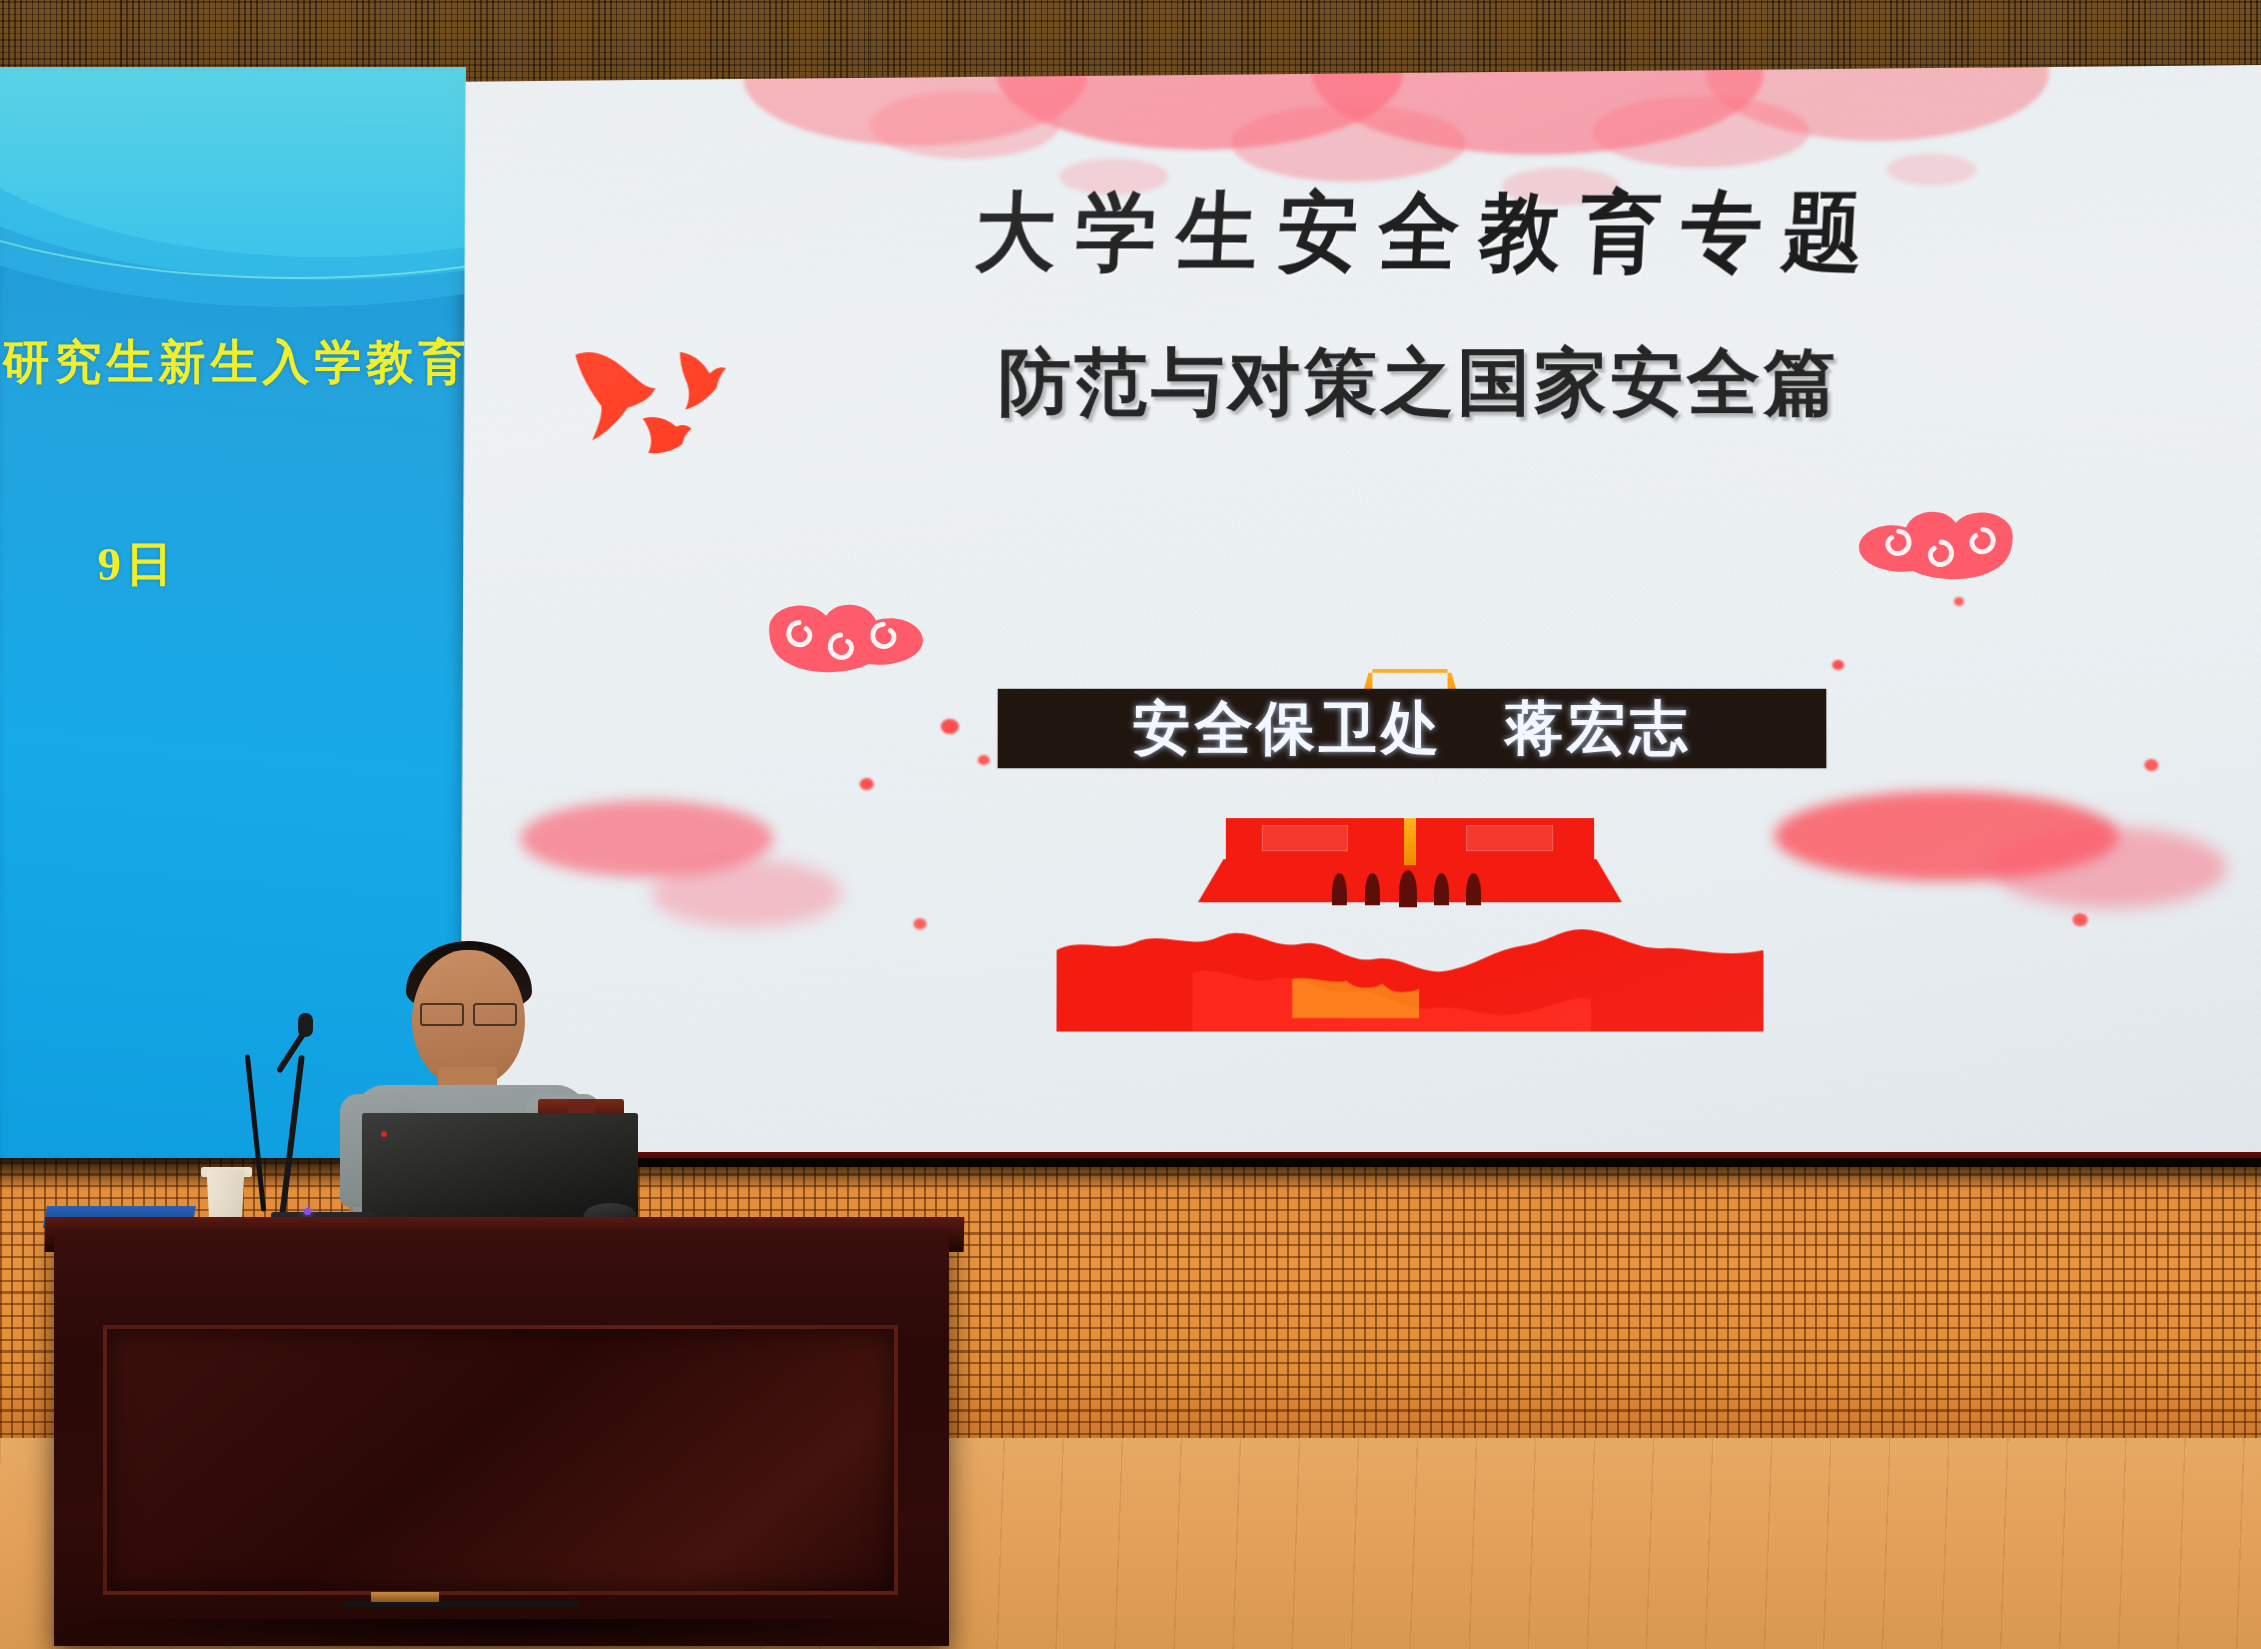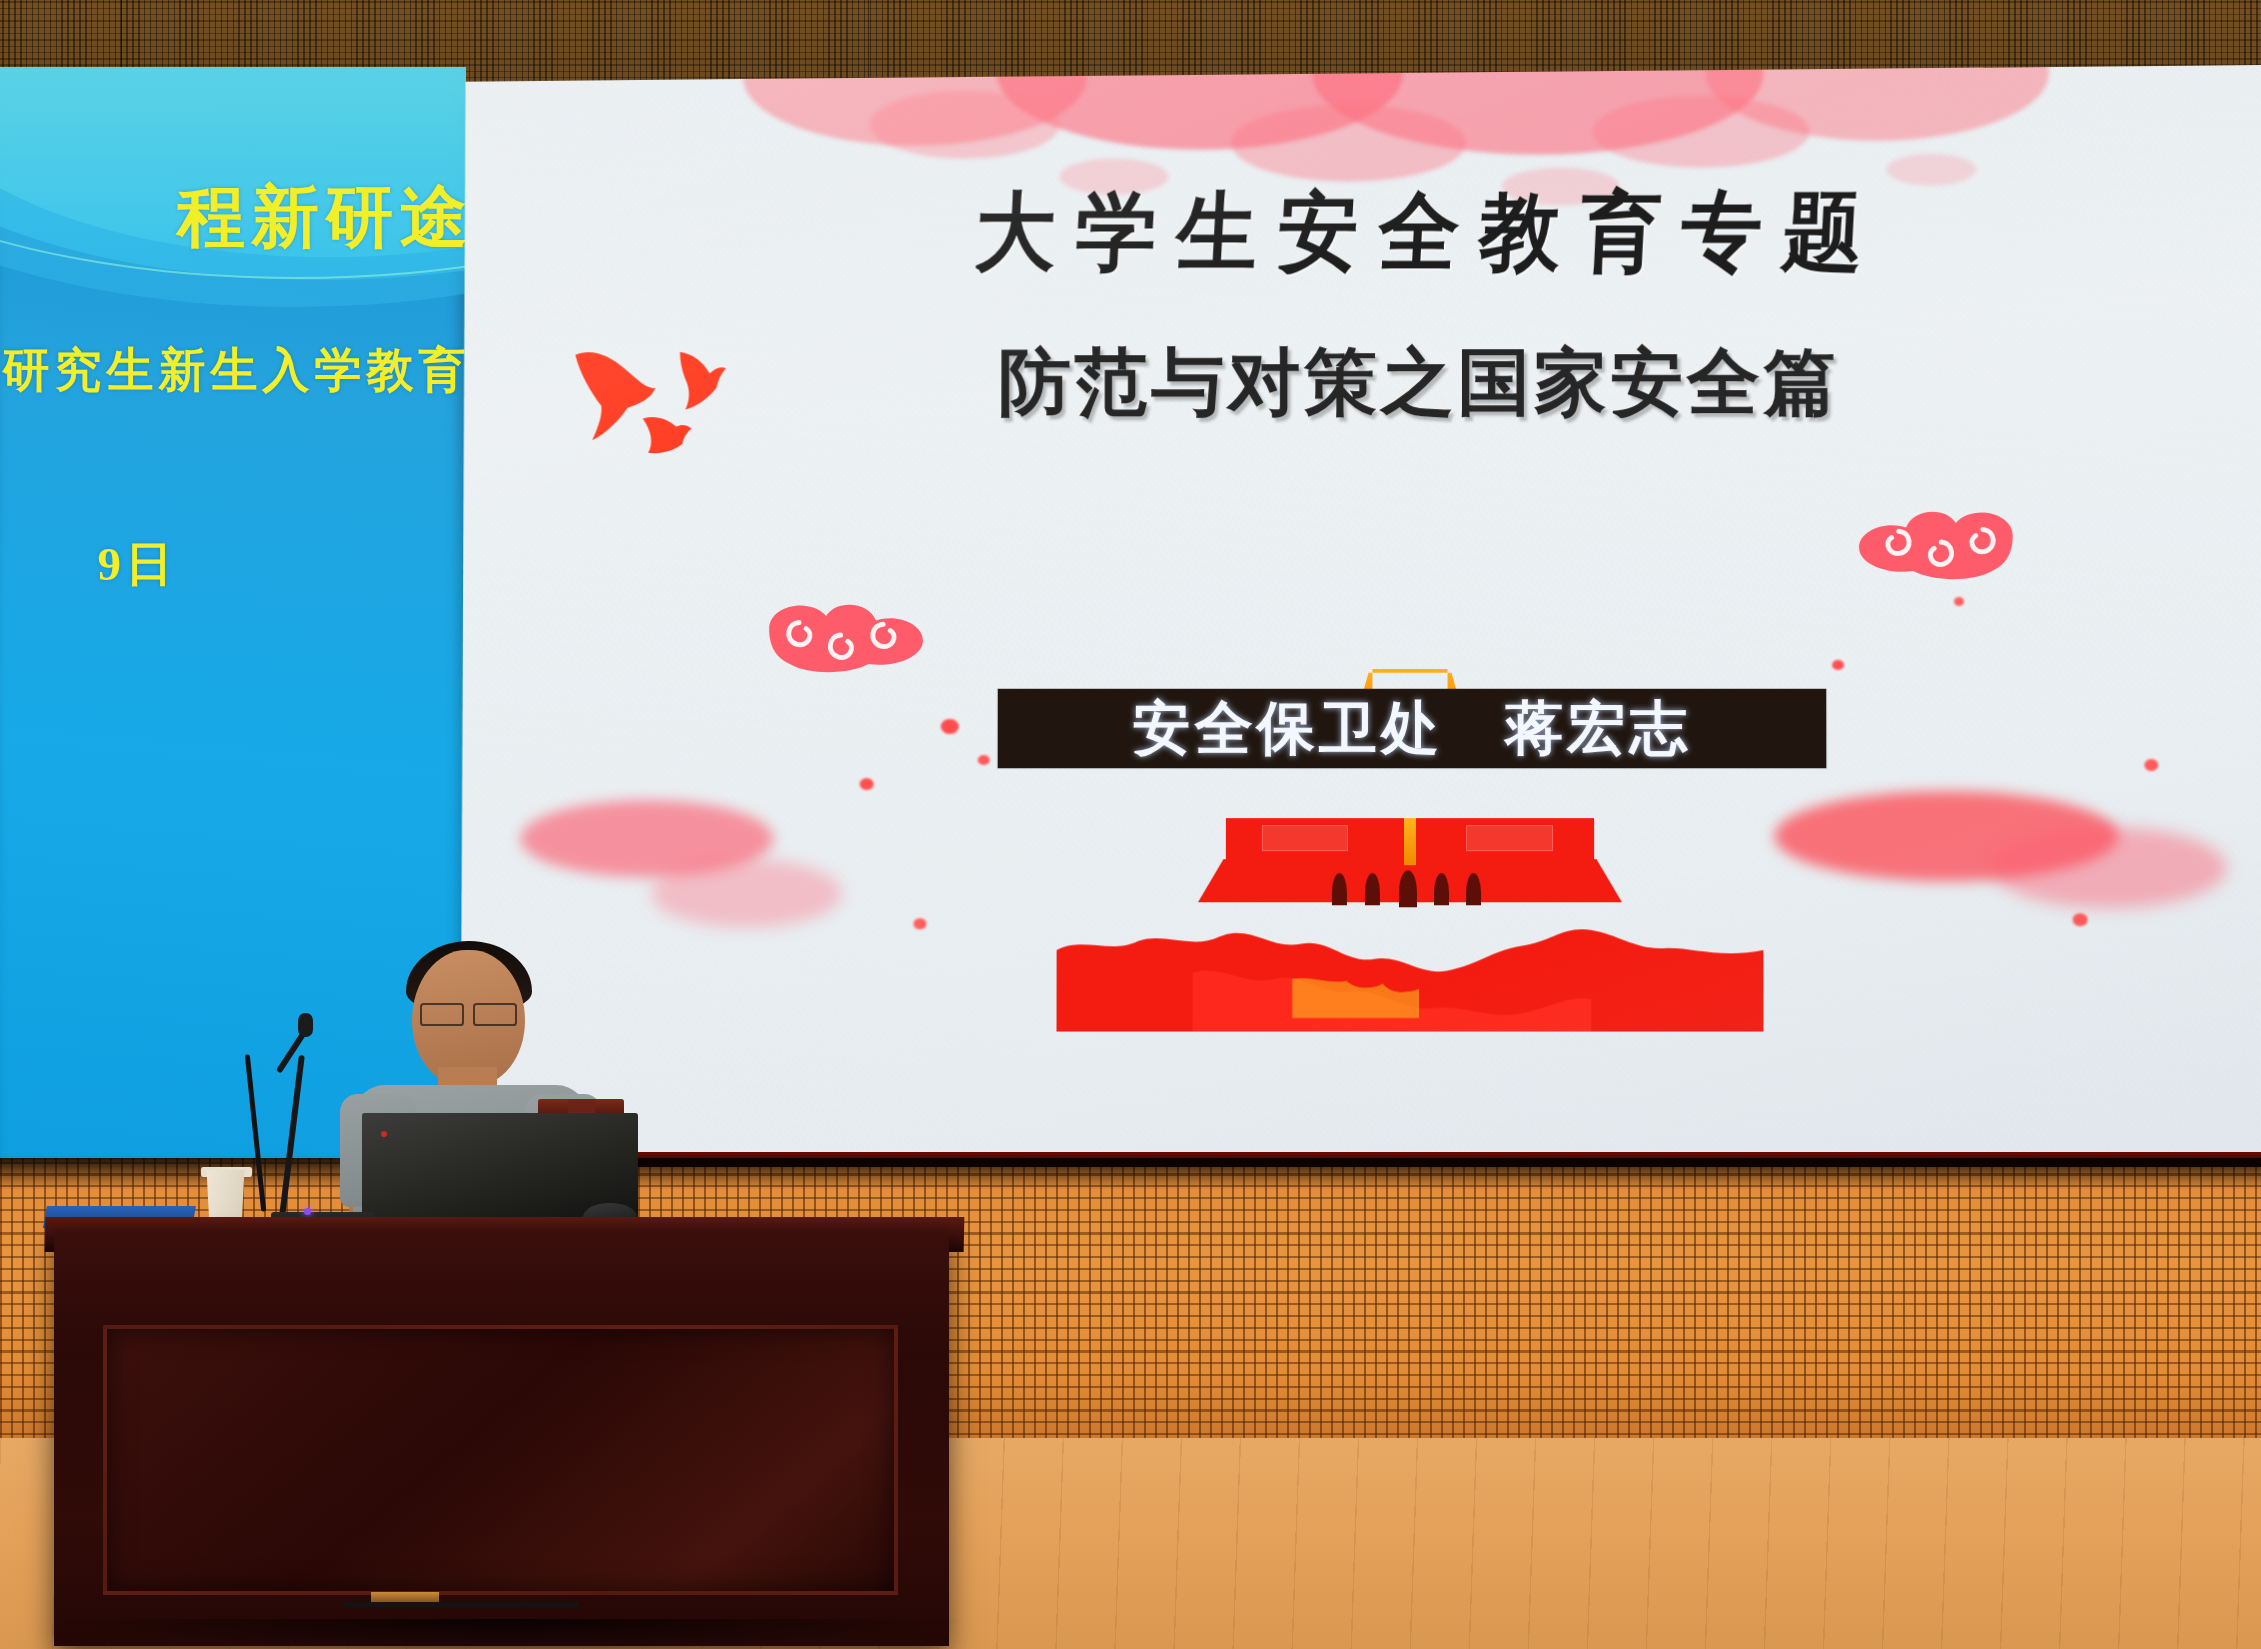--- a/index.html
+++ b/index.html
@@ -96,21 +96,21 @@
   
   .banner-left{
     position:absolute;left:0;top:67px;width:466px;height:1099px;
     background:linear-gradient(185deg,#1b90cf 0%,#24a3dd 30%,#17a9e8 62%,#0f9fe0 100%);
     overflow:hidden;
     box-shadow:inset -6.3px 0 13.6px rgba(0,0,0,.25);
   }
   .wave{position:absolute;border-radius:50%;}
   .bl-txt{position:absolute;color:#f2ef2a;font-family:"Liberation Serif",serif;font-weight:700;white-space:nowrap;text-shadow:0 0 4.5px rgba(0,0,0,.18);}
   .bl-title{right:-8.1px;top:105px;font-size:68px;letter-spacing:6.3px;}
-  .bl-sub{right:-4.5px;top:272px;font-size:47px;letter-spacing:5px;}
+  .bl-sub{right:-4.5px;top:264px;font-size:47px;letter-spacing:5px;}
   .bl-date{right:289px;top:466px;font-size:47px;letter-spacing:4.5px;}
 
   
   .wall{
     position:absolute;left:0;top:1158px;width:2475px;height:289px;
     background:
       repeating-linear-gradient(90deg, rgba(80,35,0,.55) 0 2.3px, rgba(0,0,0,0) 2.3px 11px),
       repeating-linear-gradient(0deg, rgba(80,35,0,.5) 0 2.3px, rgba(0,0,0,0) 2.3px 11.8px),
       linear-gradient(180deg,#e08a3a 0%,#e9953f 35%,#e28c37 75%,#c9752c 100%);
   }
@@ -195,21 +195,20 @@
   <div class="ceilglow" style="left:1637px;top:149px;width:145px;height:104px;"></div>
   <div class="ceilwarm" style="left:2180px;top:136px;width:136px;height:136px;"></div>
   <div class="ceilwarm" style="left:1646px;top:194px;width:99px;height:90px;"></div>
 
   <div class="banner-left">
     <div class="wave" style="left:-226px;top:-235px;width:1040px;height:475px;background:linear-gradient(180deg,#47c6ee,#2fb4e6);opacity:.55;"></div>
     <div class="wave" style="left:-154px;top:-194px;width:950px;height:407px;background:linear-gradient(180deg,#5fe0f4,#35c0ea);opacity:.65;"></div>
     <div class="wave" style="left:-90px;top:-172px;width:837px;height:362px;background:linear-gradient(180deg,#a8f6d2,#49d2f0);opacity:.45;"></div>
     <div class="wave" style="left:-271px;top:-289px;width:1131px;height:497px;border:2.7px solid rgba(160,255,220,.5);background:transparent;"></div>
 
-    <div class="bl-txt bl-title">程新研途</div>
     <div class="bl-txt bl-sub">研究生新生入学教育</div>
     <div class="bl-txt bl-date">9日</div>
   </div>
 
   <div class="screen tilt">
 
     <div class="splat-zone">
       <div class="splat" style="left:280px;top:-54px;width:344px;height:136px;background:rgba(255,105,120,.50);"></div>
       <div class="splat" style="left:534px;top:-68px;width:407px;height:154px;background:rgba(255,90,110,.58);"></div>
       <div class="splat" style="left:850px;top:-72px;width:452px;height:163px;background:rgba(255,95,115,.55);"></div>

